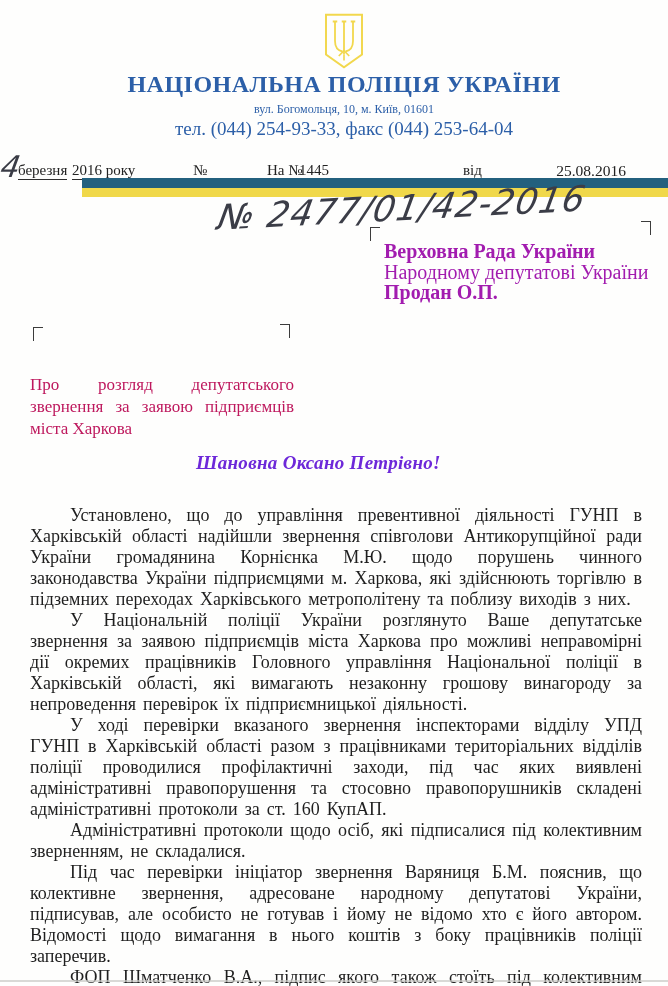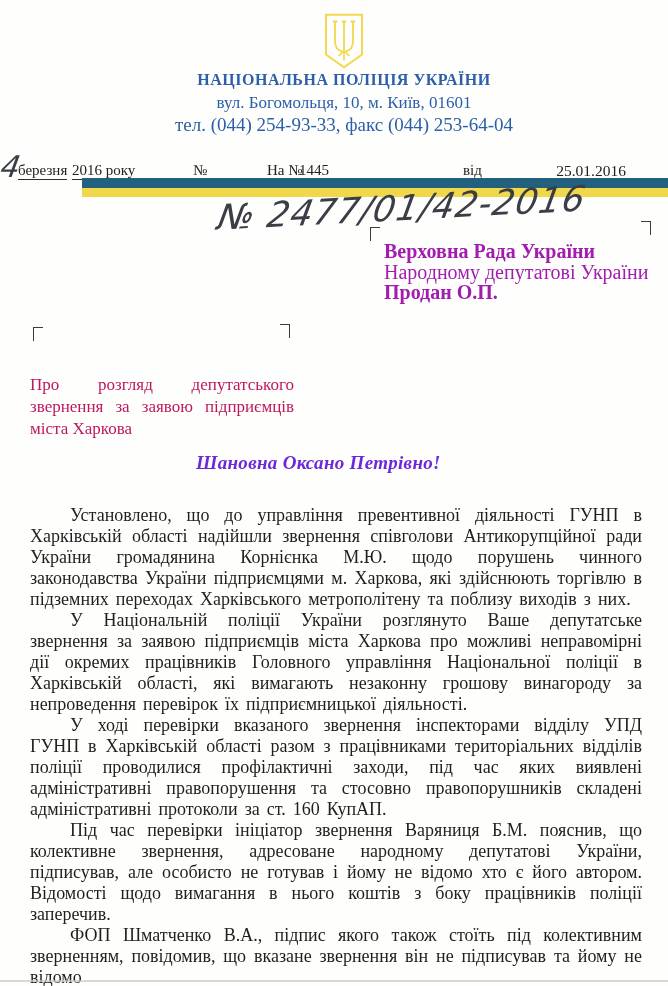--- a/index.html
+++ b/index.html
@@ -4,22 +4,22 @@
 <style>
   html,body { margin:0; padding:0; background:#e8e8e8; }
   .page {
     position:relative; width:668px; height:986px; margin:0 auto;
     background:#fefefd; overflow:hidden;
     font-family:"Liberation Serif", serif; color:#1e1e1e;
   }
   
   .letterhead { position:absolute; top:0; left:0; right:0; text-align:center; padding-left:20px; color:#2c5fa8; }
   .emblem-wrap { display:block; margin:12px auto 0; width:42px; height:58px; }
-  .org-name  { font-size:16px; font-weight:bold; letter-spacing:.5px; margin-top:1px; }
-  .addr-line { font-size:17px; margin-top:4px; }
+  .org-name  { font-size:24px; font-weight:bold; letter-spacing:.5px; margin-top:1px; }
+  .addr-line { font-size:12px; margin-top:4px; }
   .phone-line{ font-size:19px; margin-top:1px; }
   .email-line{ font-size:16px; margin-top:2px; }
   .idcode-line{ font-size:14.5px; font-weight:bold; margin-top:0; }
   
   .ref-line { position:absolute; top:156px; left:0; right:0; height:26px; font-size:15px; color:#222; }
   .ref-line > span { position:absolute; top:6px; height:17px; white-space:nowrap; }
   .ul { border-bottom:1.5px solid #2e2e2e; }
   .hw { font-family:"DejaVu Sans", sans-serif; font-style:italic; color:#3a3c46; }
   .hw-day { left:1px; top:-7px !important; font-size:30px; height:auto !important; transform:skewX(-10deg); }
   .pos-month { left:18px; }  .pos-year { left:72px; }
@@ -84,21 +84,21 @@
     <span class="pos-month ul">березня</span>
     <span class="pos-year ul">2016 року</span>
     <span class="pos-seg1 ul"></span>
     <span class="pos-no">№</span>
     <span class="pos-seg2 ul"></span>
     <span class="pos-na">На №</span>
     <span class="pos-nanum">1445</span>
     <span class="pos-seg3 ul"></span>
     <span class="pos-vid">від</span>
     <span class="pos-seg4 ul"></span>
-    <span class="pos-date ul">25.01.2016</span>
+    <span class="pos-date ul">25.08.2016</span>
   </div>
 
   <div class="flag">
     <div class="flag-blue"></div>
     <div class="flag-yellow"></div>
   </div>
 
   <div class="hw-number">№ 2477/01/42-2016</div>
 
   <div class="cm cm-left  cm-rec-l"></div>
@@ -113,18 +113,19 @@
   </div>
 
   <div class="subject">Про розгляд депутатського звернення за заявою підприємців міста Харкова</div>
 
   <div class="salutation">Шановна Оксано Петрівно!</div>
 
   <div class="body-text">
     <p>Установлено, що до управління превентивної діяльності ГУНП в Харківській області надійшли звернення співголови Антикорупційної ради України громадянина Корнієнка М.Ю. щодо порушень чинного законодавства України підприємцями м. Харкова, які здійснюють торгівлю в підземних переходах Харківського метрополітену та поблизу виходів з них.</p>
     <p>У Національній поліції України розглянуто Ваше депутатське звернення за заявою підприємців міста Харкова про можливі неправомірні дії окремих працівників Головного управління Національної поліції в Харківській області, які вимагають незаконну грошову винагороду за непроведення перевірок їх підприємницької діяльності.</p>
     <p>У ході перевірки вказаного звернення інспекторами відділу УПД ГУНП в Харківській області разом з працівниками територіальних відділів поліції проводилися профілактичні заходи, під час яких виявлені адміністративні правопорушення та стосовно правопорушників складені адміністративні протоколи за ст. 160 КупАП.</p>
+    <p>Адміністративні протоколи щодо осіб, які підписалися під колективним зверненням, не складалися.</p>
     <p>Під час перевірки ініціатор звернення Варяниця Б.М. пояснив, що колективне звернення, адресоване народному депутатові України, підписував, але особисто не готував і йому не відомо хто є його автором. Відомості щодо вимагання в нього коштів з боку працівників поліції заперечив.</p>
     <p>ФОП Шматченко В.А., підпис якого також стоїть під колективним зверненням, повідомив, що вказане звернення він не підписував та йому не відомо</p>
   </div>
 
   <div class="scan-edge-bottom"></div>
 </div>
 
 </body></html>

